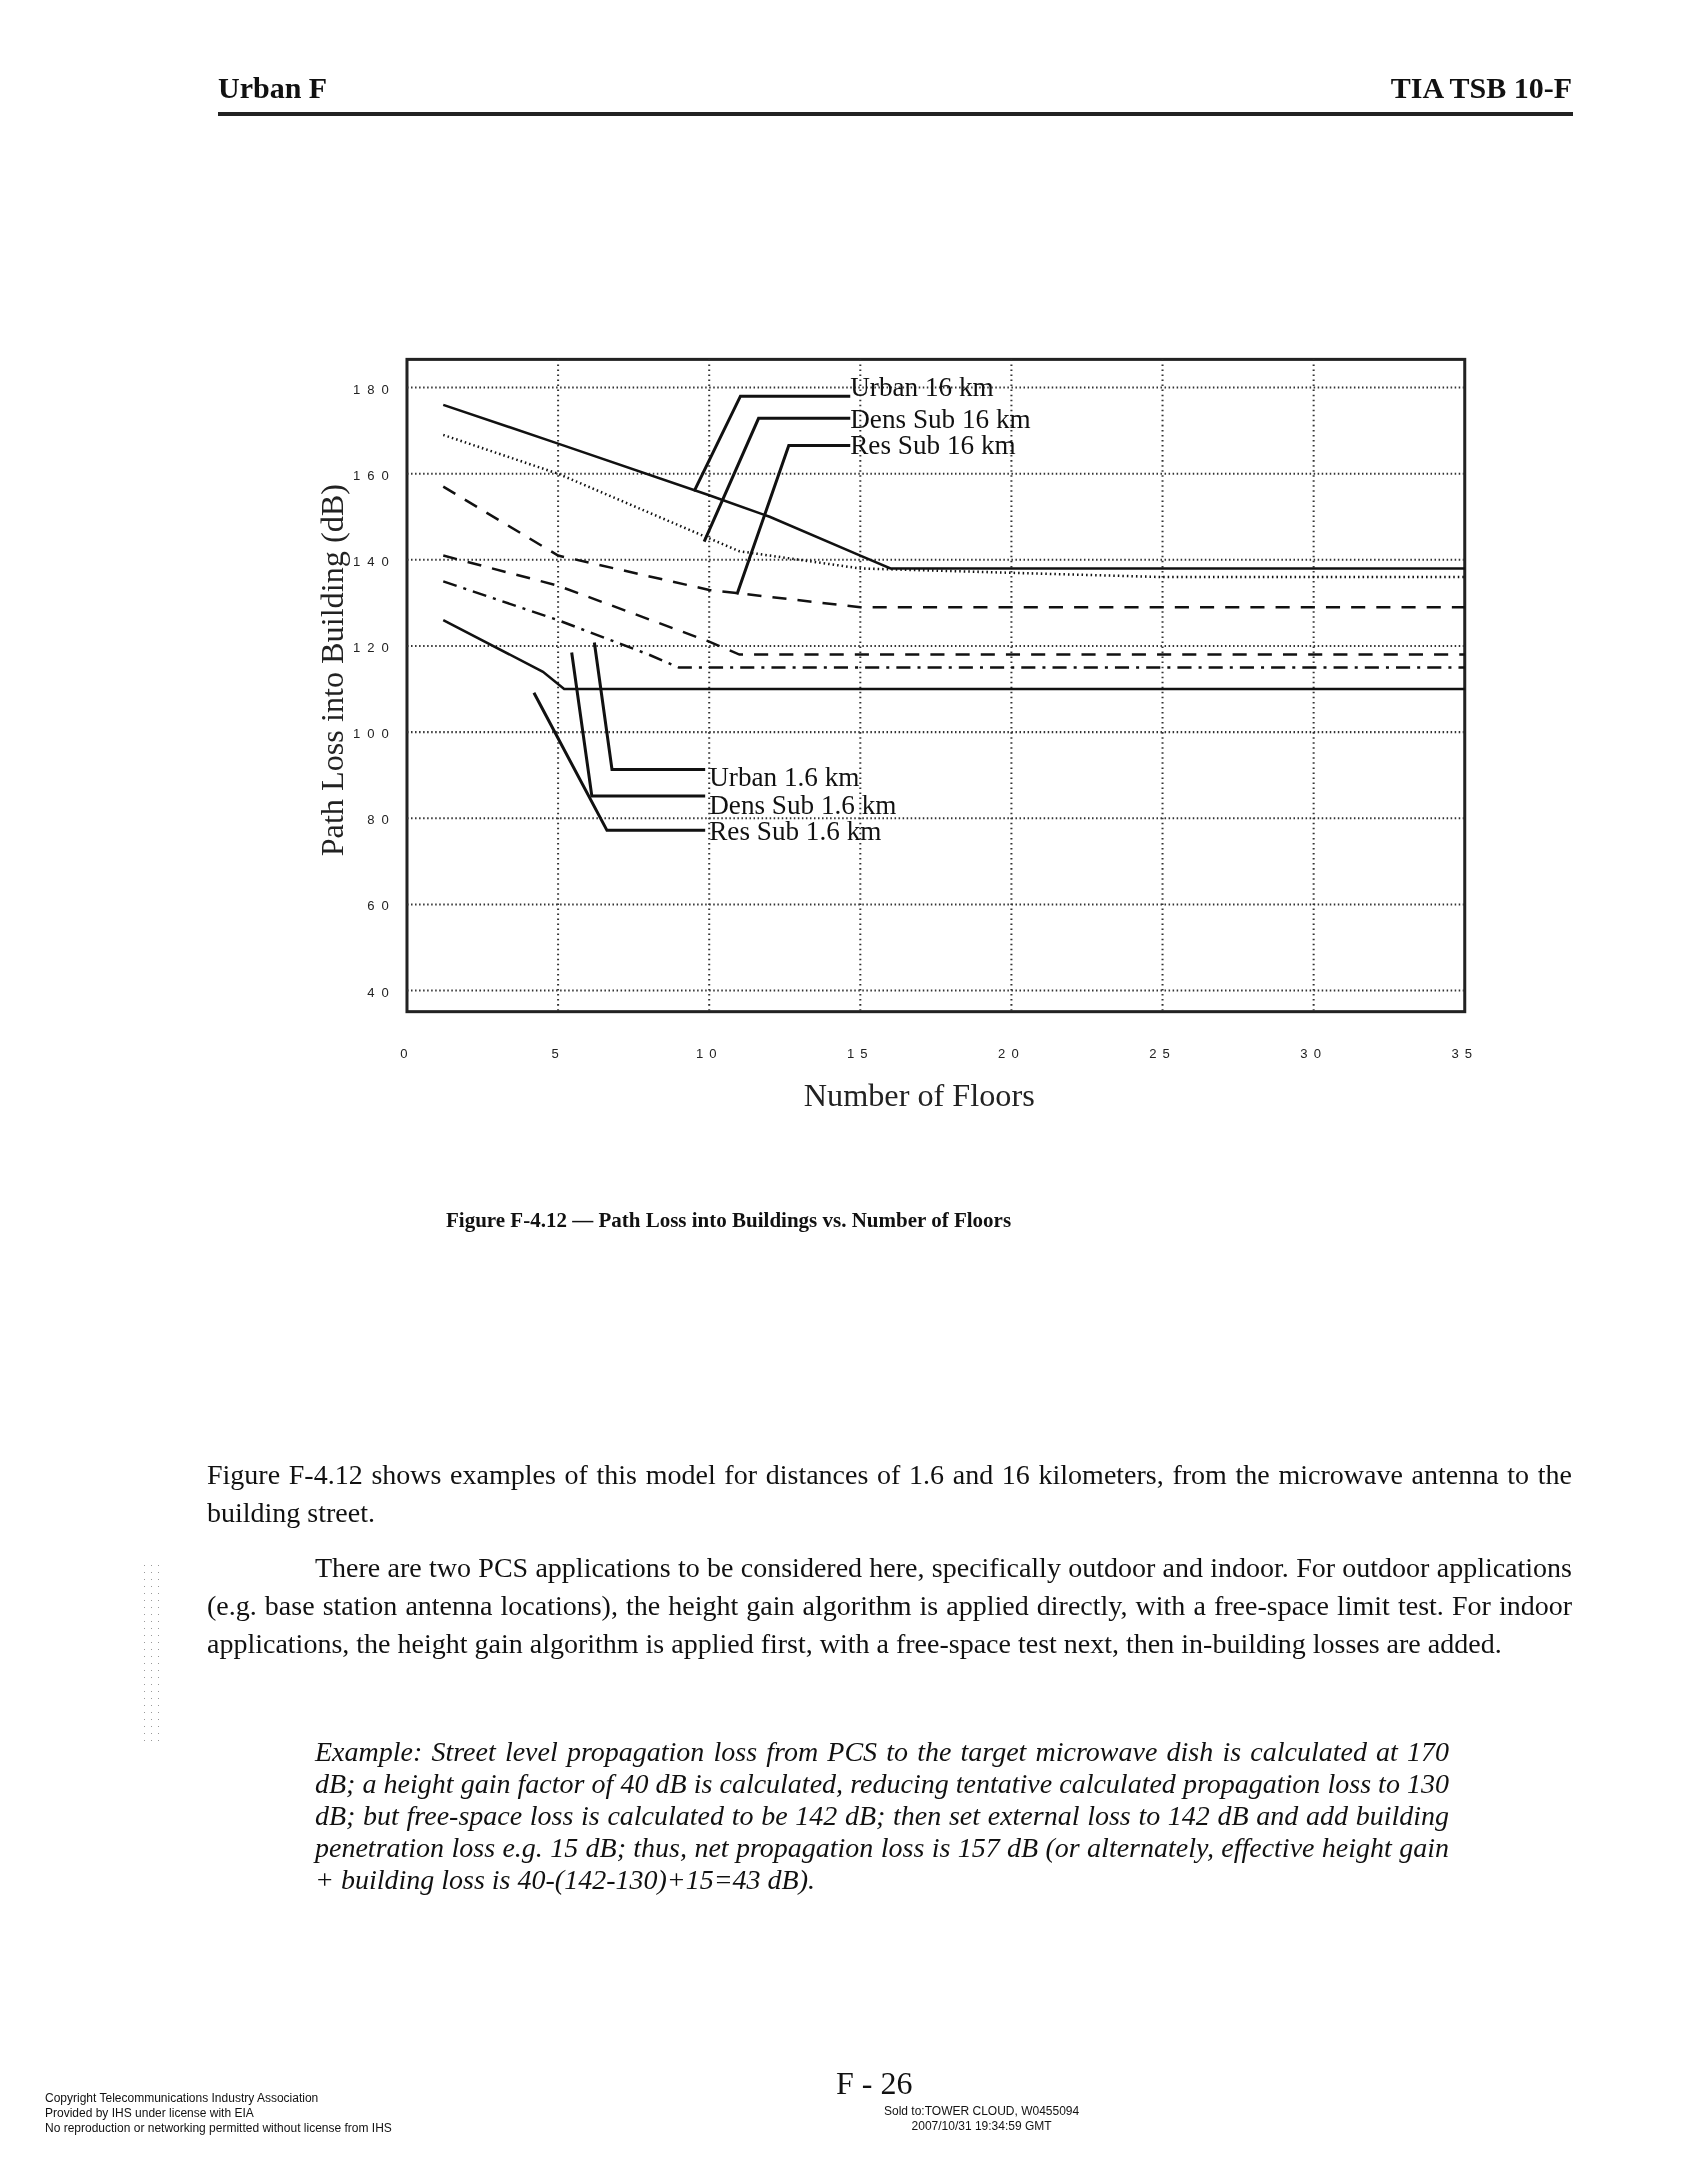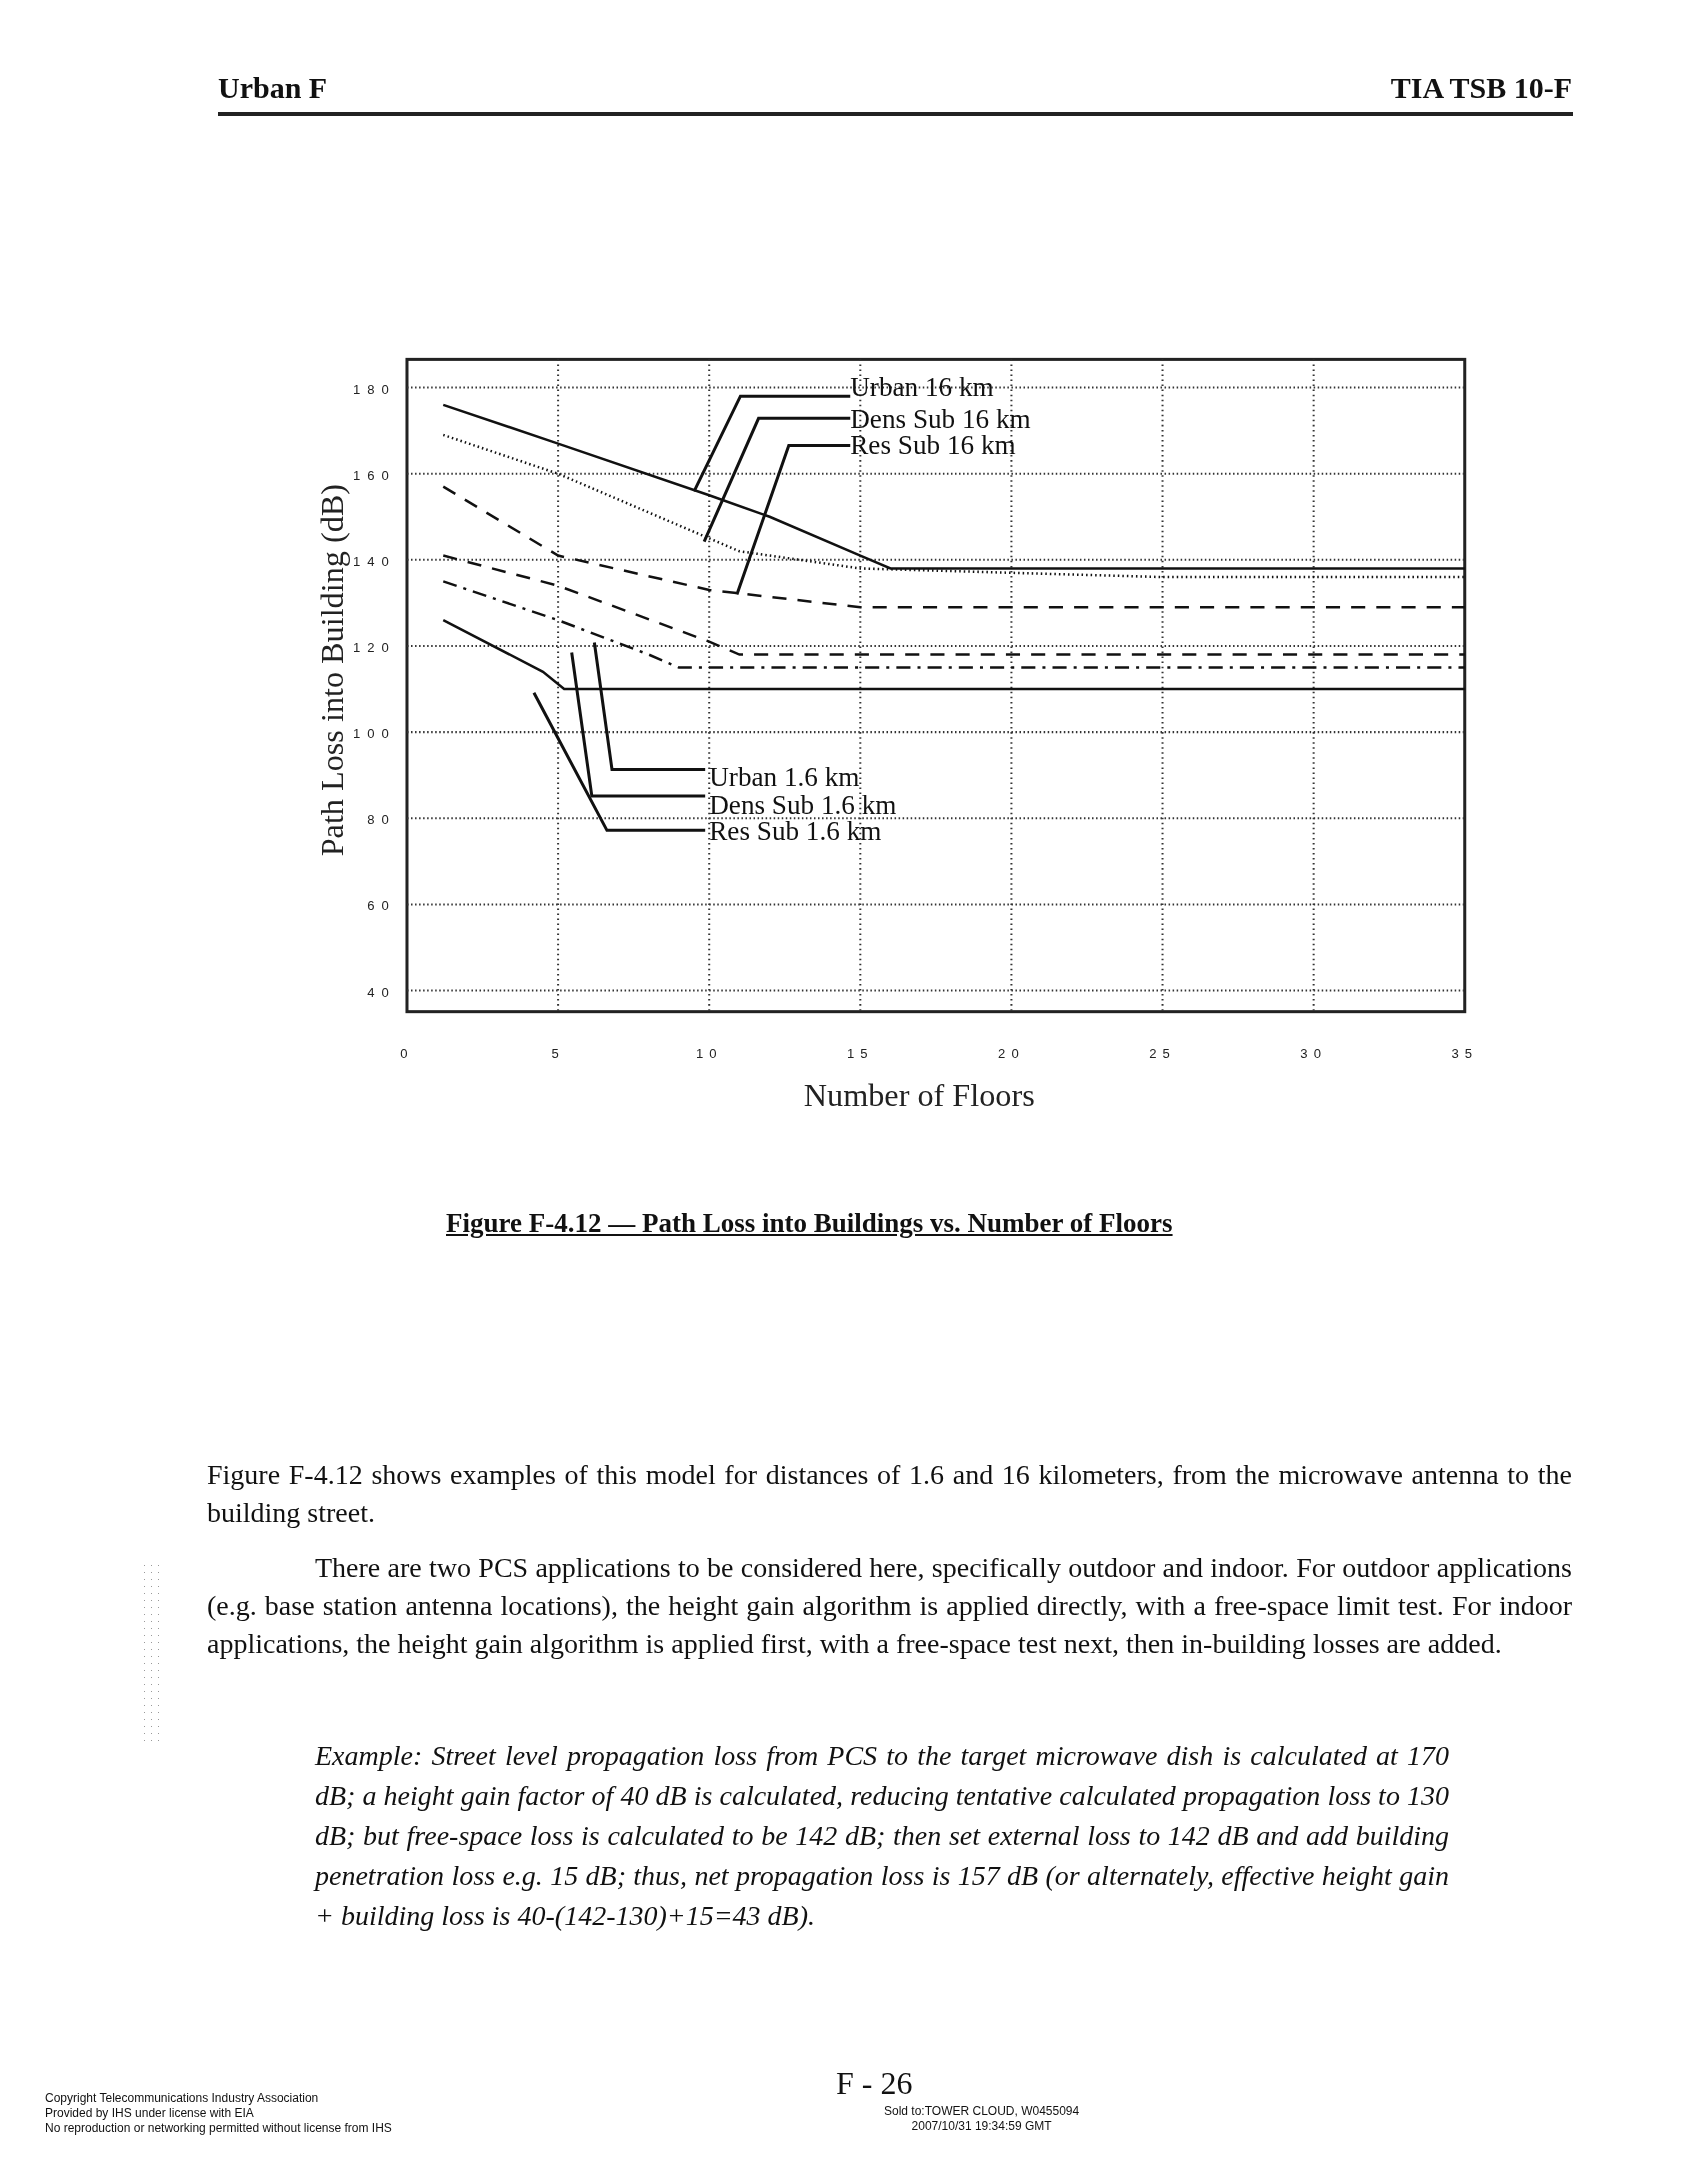--- a/index.html
+++ b/index.html
@@ -1,23 +1,23 @@
 <!DOCTYPE html>
 <html style="font-size:8px"><head>
 <meta charset="utf-8">
 <style>
   html, body { margin:0; padding:0; background:#fff; }
   body { width:1704px; height:2172px; position:relative; overflow:hidden; font-family:"Liberation Serif","DejaVu Serif",serif; color:#111; }
   .abs { position:absolute; }
   .hdr { font-weight:bold; font-size:30px; }
   .rule { position:absolute; left:218px; width:1355px; height:3.5px; background:#222; top:112px; }
   #chart-svg { position:absolute; left:0; top:0; }
-  .caption { font-weight:bold; font-size:27px; white-space:nowrap;text-decoration:underline; }
+  .caption { font-weight:bold; font-size:21px; white-space:nowrap; }
   .body-p { font-size:28px; line-height:38px; position:absolute; text-align:justify; }
-  .ex-p { font-size:28px; line-height:40px; position:absolute; font-style:italic; text-align:justify; }
+  .ex-p { font-size:28px; line-height:32px; position:absolute; font-style:italic; text-align:justify; }
   .foot-small { font-family:"Liberation Sans","DejaVu Sans",sans-serif; font-size:12px; line-height:15px; }
   .pagenum { font-size:32px; }
   .margin-dots { position:absolute; left:141px; top:1562px; width:20px; height:181px;
     background-image:radial-gradient(circle,#555 0.8px,transparent 1px); background-size:7px 7px; opacity:.6; }
 </style>
 </head>
 <body>
 
 <div class="abs hdr" style="left:218px;top:71px;">Urban F</div>
 <div class="abs hdr" style="right:132px;top:71px;">TIA TSB 10-F</div>

